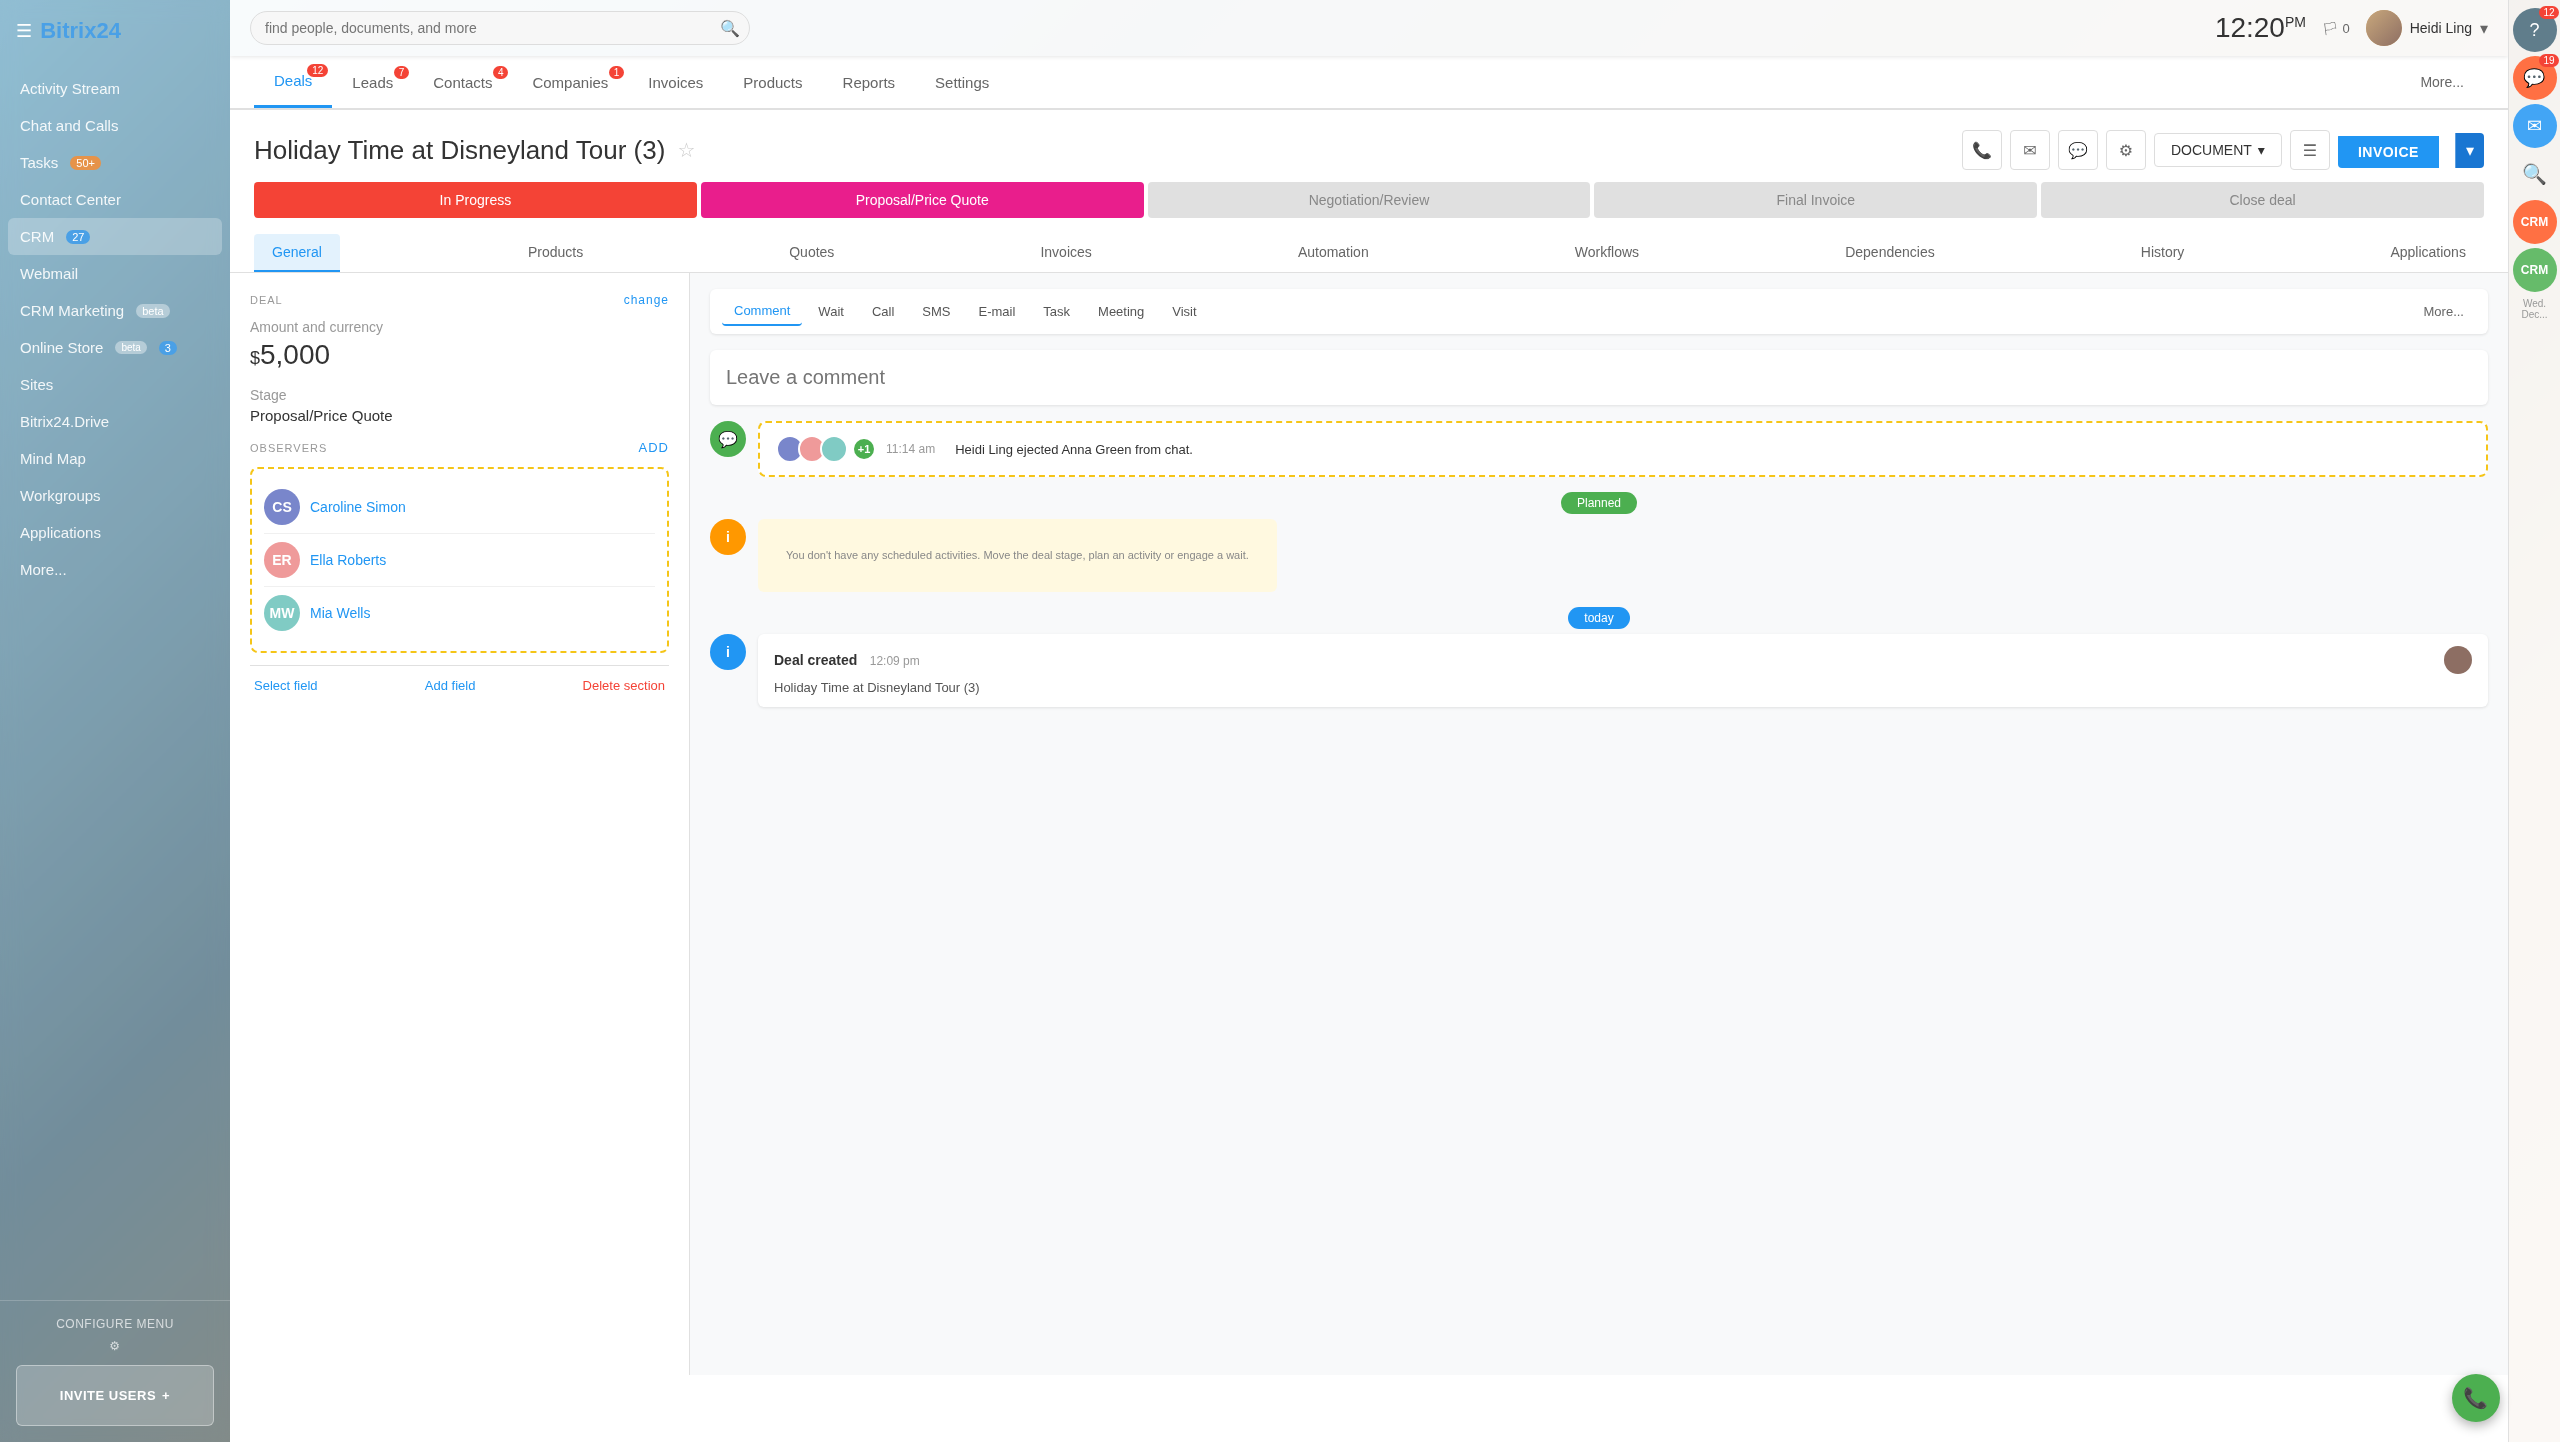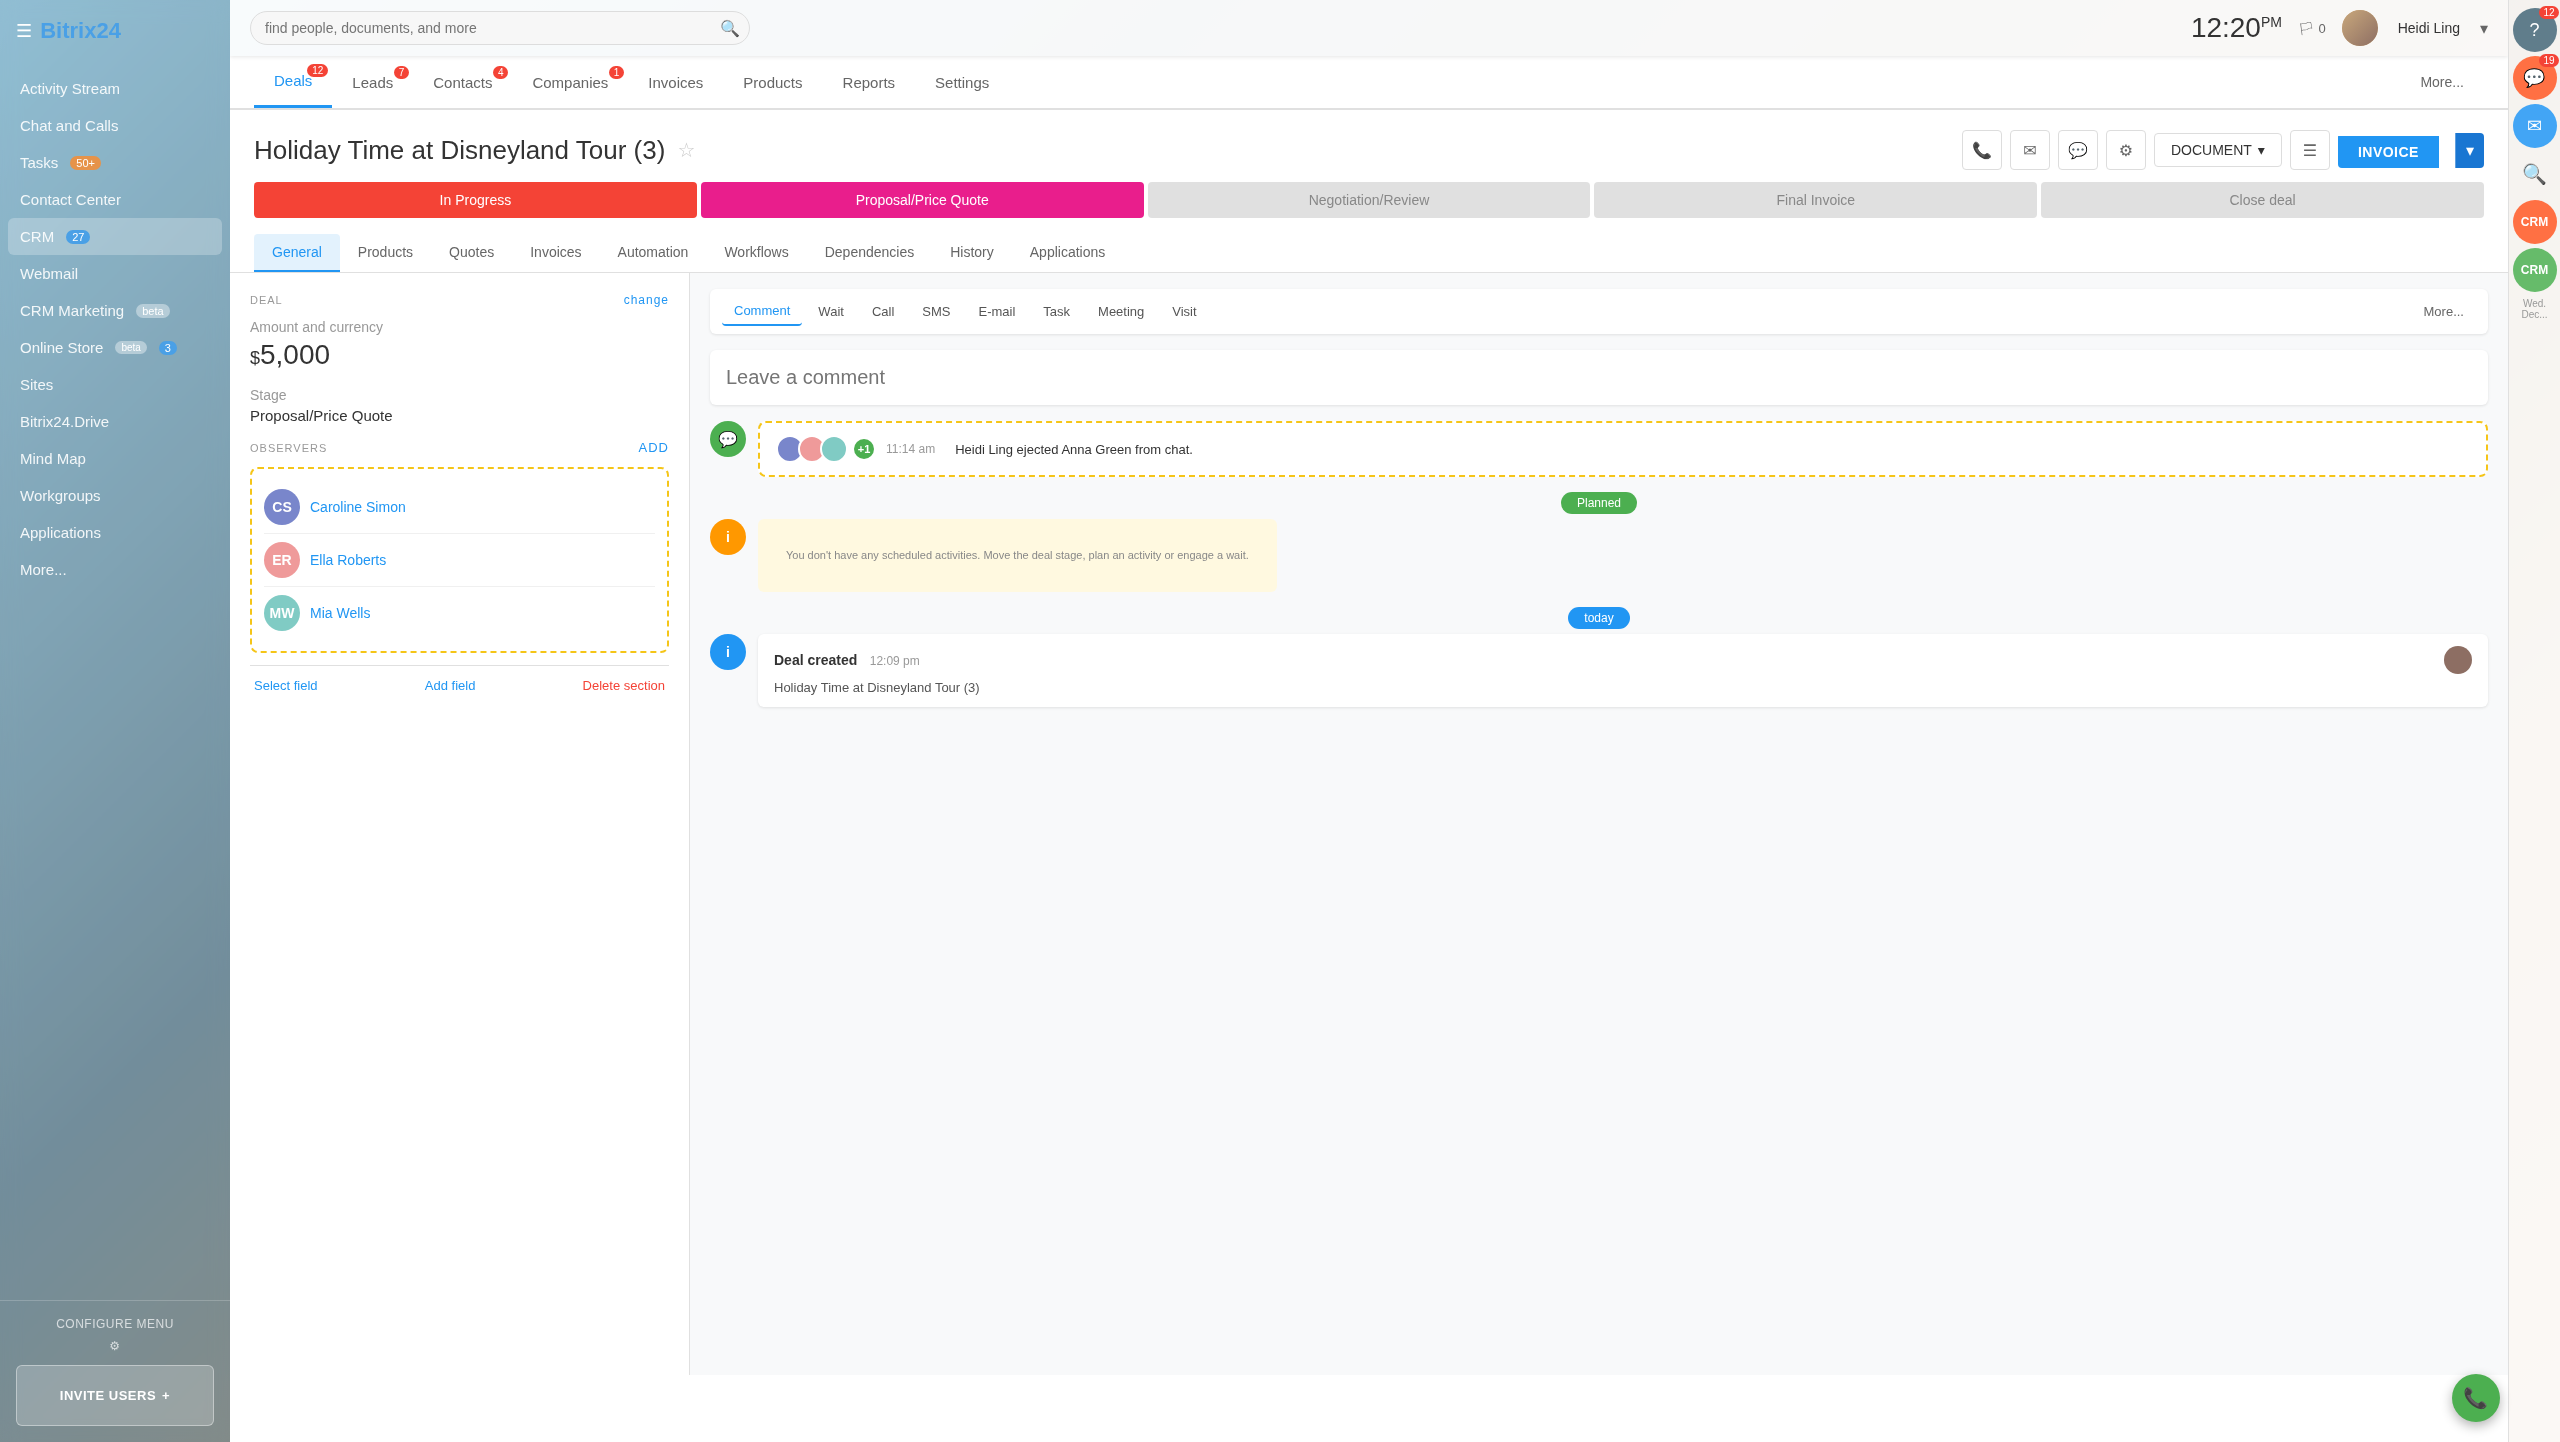--- a/index.html
+++ b/index.html
@@ -127,21 +127,21 @@
       color: #999;
     }
     .topbar-time {
       font-size: 28px;
       font-weight: 300;
       color: #333;
       margin-left: auto;
     }
     .topbar-time sup { font-size: 14px; vertical-align: super; }
     .topbar-flag { display: flex; align-items: center; gap: 4px; color: #666; font-size: 13px; }
-    .topbar-user { display: flex; align-items: center; gap: 20px; cursor: pointer; }
+    .topbar-user { display: flex; align-items: center; gap: 8px; cursor: pointer; }
     .topbar-avatar { width: 36px; height: 36px; border-radius: 50%; background: #c9a87c; overflow: hidden; }
     .topbar-username { font-size: 14px; color: #333; font-weight: 500; }
 
     
     .crm-area {
       flex: 1;
       background: #fff;
       overflow: auto;
       position: relative;
     }
@@ -263,20 +263,21 @@
     .stage.active-red { background: #f44336; color: #fff; }
     .stage.active-pink { background: #e91e8c; color: #fff; }
     .stage.inactive { background: #e0e0e0; color: #888; }
 
     
     .sub-tabs {
       display: flex;
       border-bottom: 1px solid #e0e0e0;
       padding: 0 24px;
       gap: 0;
+      justify-content: space-between;
     }
     .sub-tab {
       padding: 10px 18px;
       font-size: 14px;
       color: #666;
       cursor: pointer;
       border-radius: 4px 4px 0 0;
     }
     .sub-tab.active {
       background: #e3f2fd;

